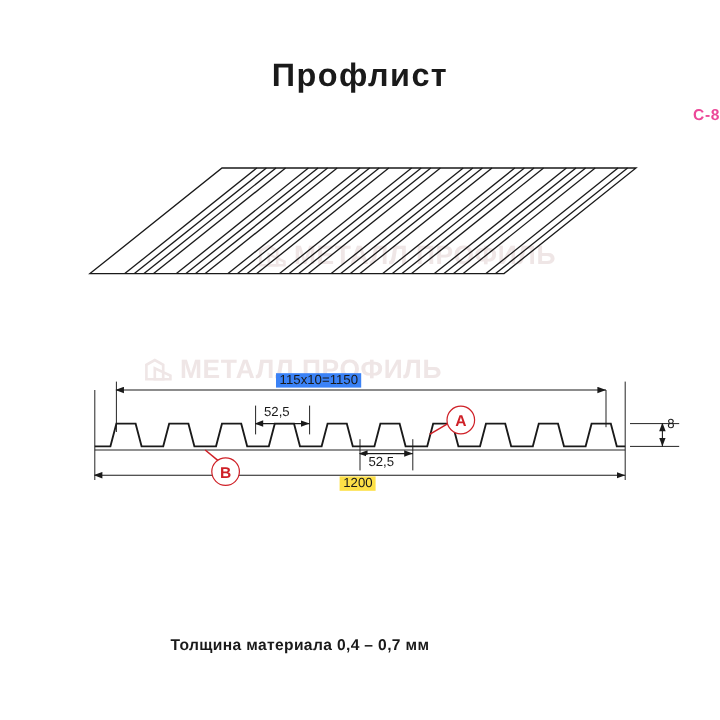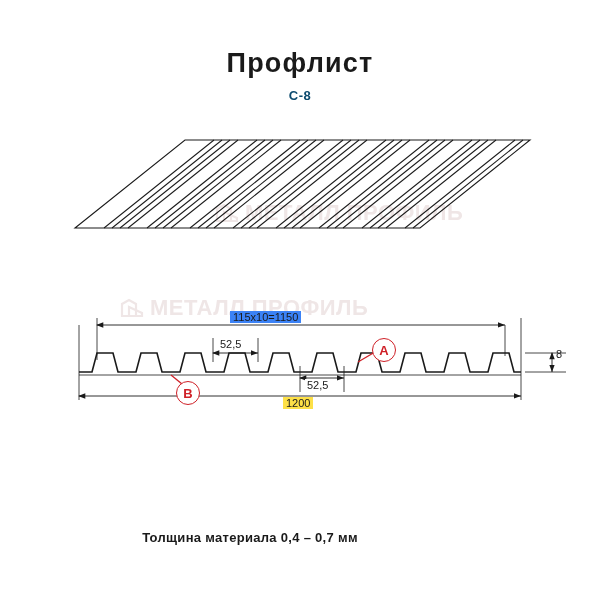--- a/index.html
+++ b/index.html
@@ -29,24 +29,24 @@
     font-size: 27px;
     font-weight: bold;
     letter-spacing: 1.2px;
     color: #1a1a1a;
   }
   .subtitle {
     position: absolute;
     top: 88px;
     left: 0;
     width: 600px;
-    text-align: center;
+    text-align: right;
     font-size: 13px;
     font-weight: bold;
-    color: #0c4a6e;
+    color: #ec4899;
     letter-spacing: 0.5px;
   }
   .footer-note {
     position: absolute;
     top: 530px;
     left: 0;
     width: 500px;
     text-align: center;
     font-size: 13px;
     font-weight: bold;

